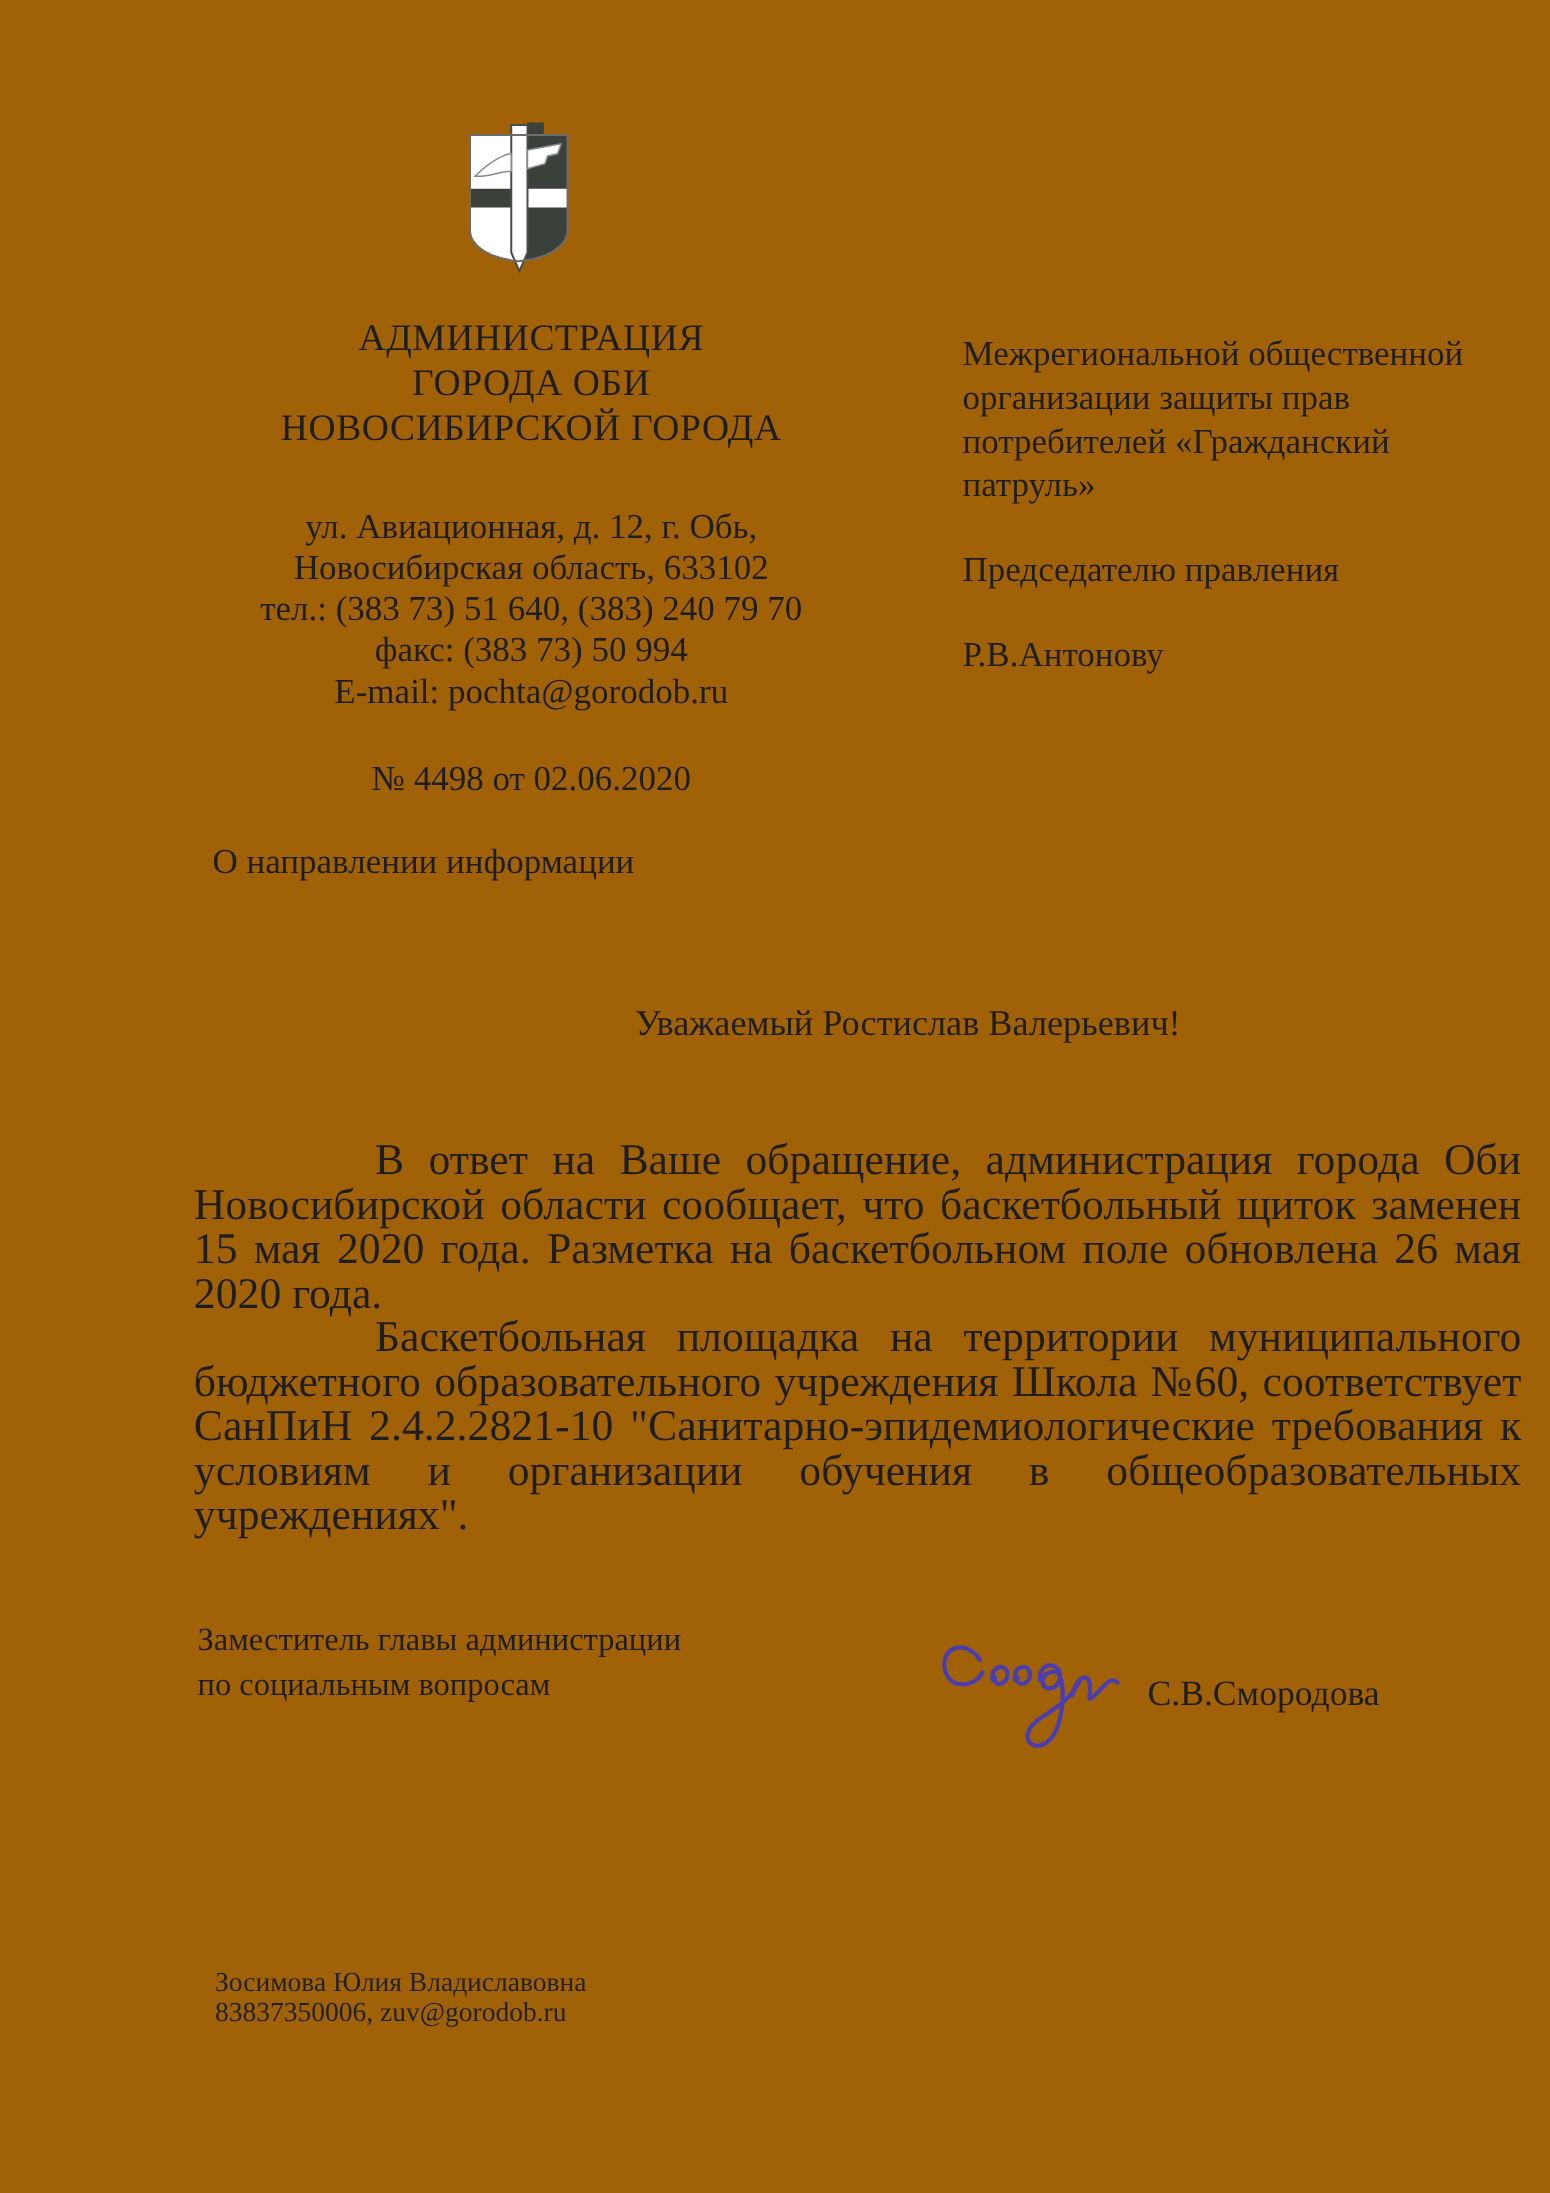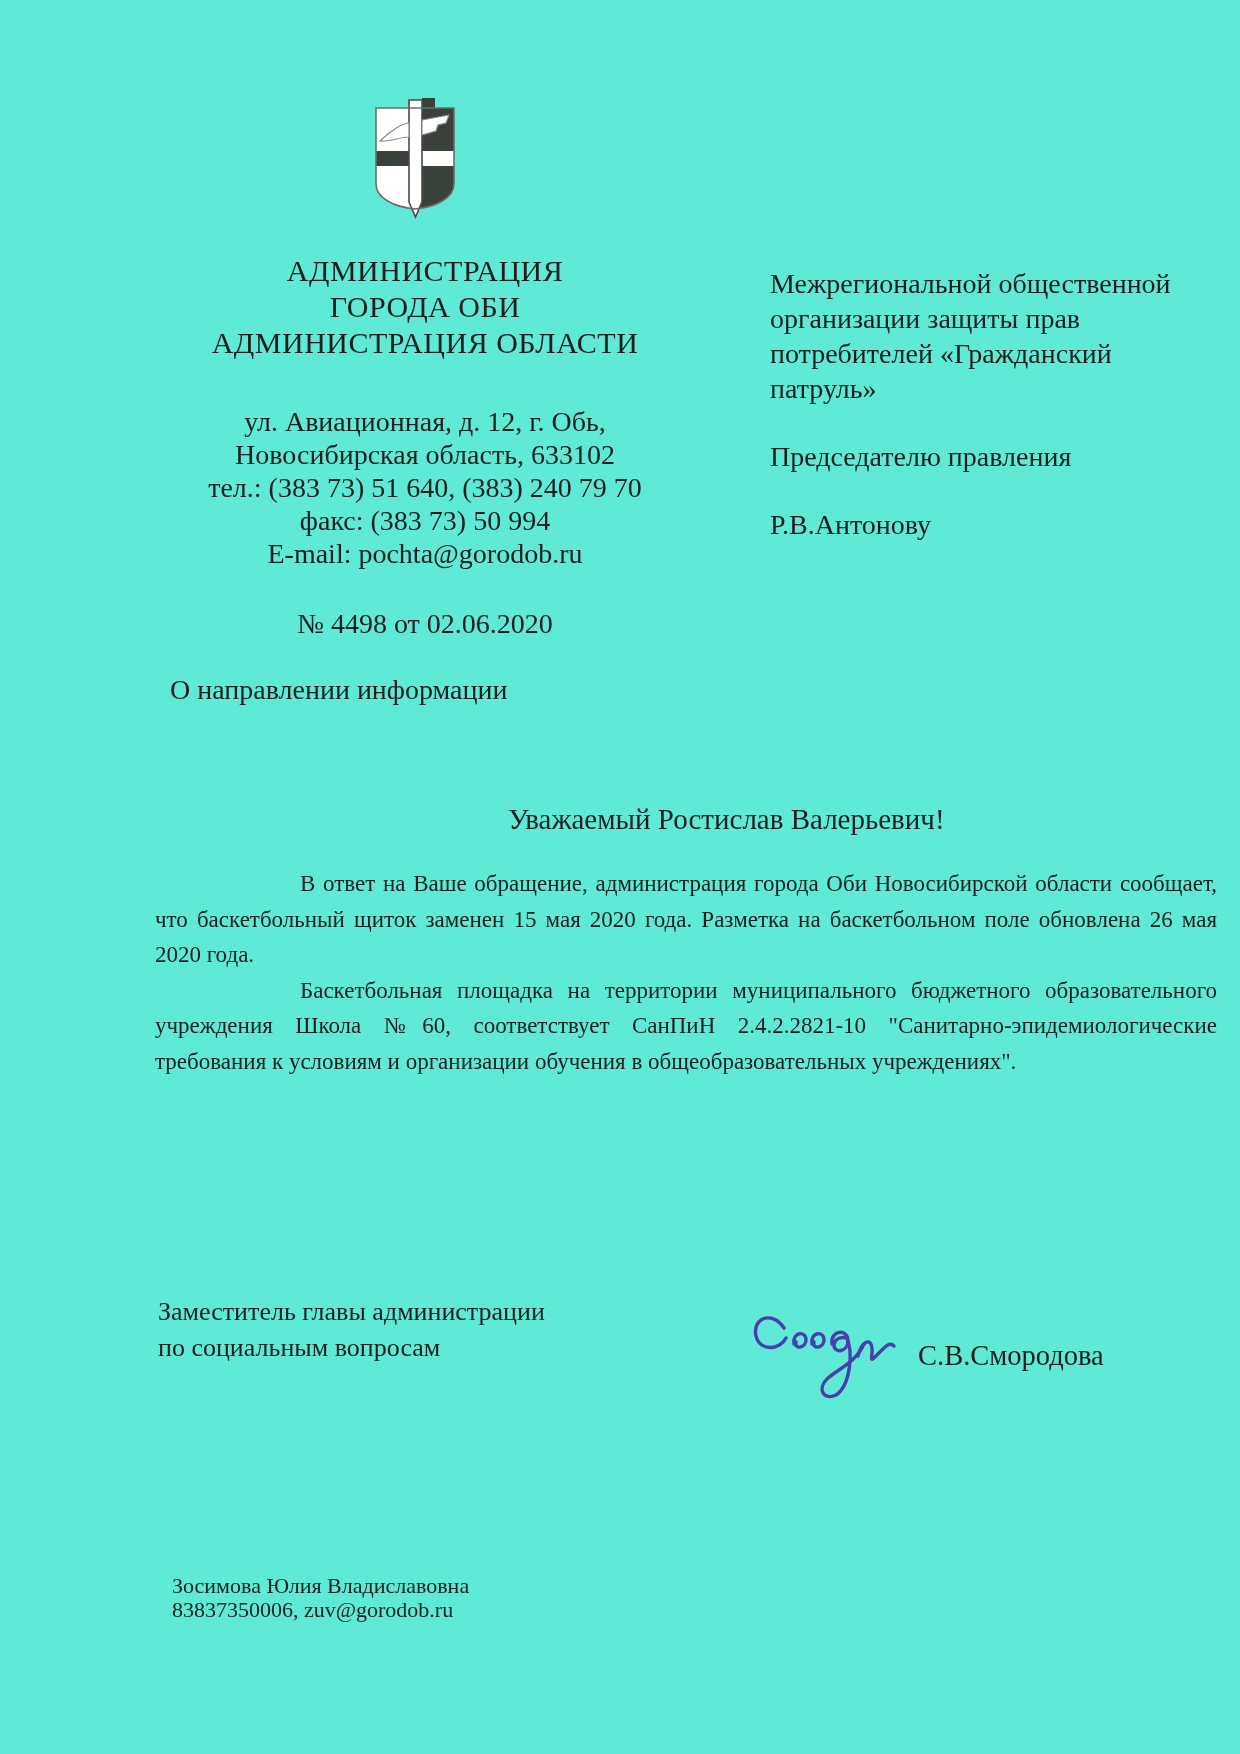--- a/index.html
+++ b/index.html
@@ -1,21 +1,21 @@
 <!DOCTYPE html>
 <html lang="ru"><head>
 <meta charset="utf-8">
 <style>
   html,body{margin:0;padding:0;background:#e8e8e8;}
   .page{
     position:relative;
     width:1240px;
     height:1754px;
     margin:0 auto;
-    background:#5eead4;
+    background:#a16207;
     font-family:"Liberation Serif","DejaVu Serif",serif;
     color:#1e1e1e;
     overflow:hidden;
   }
   .abs{position:absolute;}
 
   
   .emblem{left:372px;top:94px;width:86px;height:126px;}
 
   
@@ -33,22 +33,22 @@
     text-align:left;font-size:28px;line-height:35px;
   }
   .recipient-pos{margin-top:33px;}
   .recipient-name{margin-top:33px;}
 
   .subject{left:170px;top:674px;font-size:28px;}
 
   .salutation{left:508px;top:803px;font-size:29px;}
 
   .body-text{
-    left:155px;top:866px;width:1062px;
-    font-size:23px;line-height:35.5px;
+    left:155px;top:910px;width:1062px;
+    font-size:35px;line-height:35.5px;
     text-align:justify;
   }
   .body-text p{margin:0;text-indent:145px;}
 
   .sig-title{left:158px;top:1294px;font-size:26px;line-height:36px;}
   .signature-ink{left:738px;top:1298px;width:185px;height:112px;}
   .sig-name{left:918px;top:1340px;font-size:28.5px;}
 
   .footer{left:172px;top:1574px;font-size:22px;line-height:24px;color:#222;}
 </style>
@@ -79,21 +79,21 @@
       <path d="M50,26 L77,21 L74,29 L66,31 L64,37 L50,41 Z" fill="#ffffff" stroke="#8a8a8a" stroke-width="1.2"></path>
 
       <path d="M4,14 H82 V90 C82,104 64,113 43,115 C22,113 4,104 4,90 Z" fill="none" stroke="#6c6c6c" stroke-width="1.6"></path>
     </svg>
   </div>
 
   <div class="abs sender-col">
     <div class="org-name">
       <div>АДМИНИСТРАЦИЯ</div>
       <div>ГОРОДА ОБИ</div>
-      <div>АДМИНИСТРАЦИЯ ОБЛАСТИ</div>
+      <div>НОВОСИБИРСКОЙ ГОРОДА</div>
     </div>
     <div class="addr">
       <div>ул. Авиационная, д. 12, г. Обь,</div>
       <div>Новосибирская область, 633102</div>
       <div>тел.: (383 73) 51 640, (383) 240 79 70</div>
       <div>факс: (383 73) 50 994</div>
       <div>E-mail: pochta@gorodob.ru</div>
     </div>
     <div class="ref-line">№ 4498 от 02.06.2020</div>
   </div>

